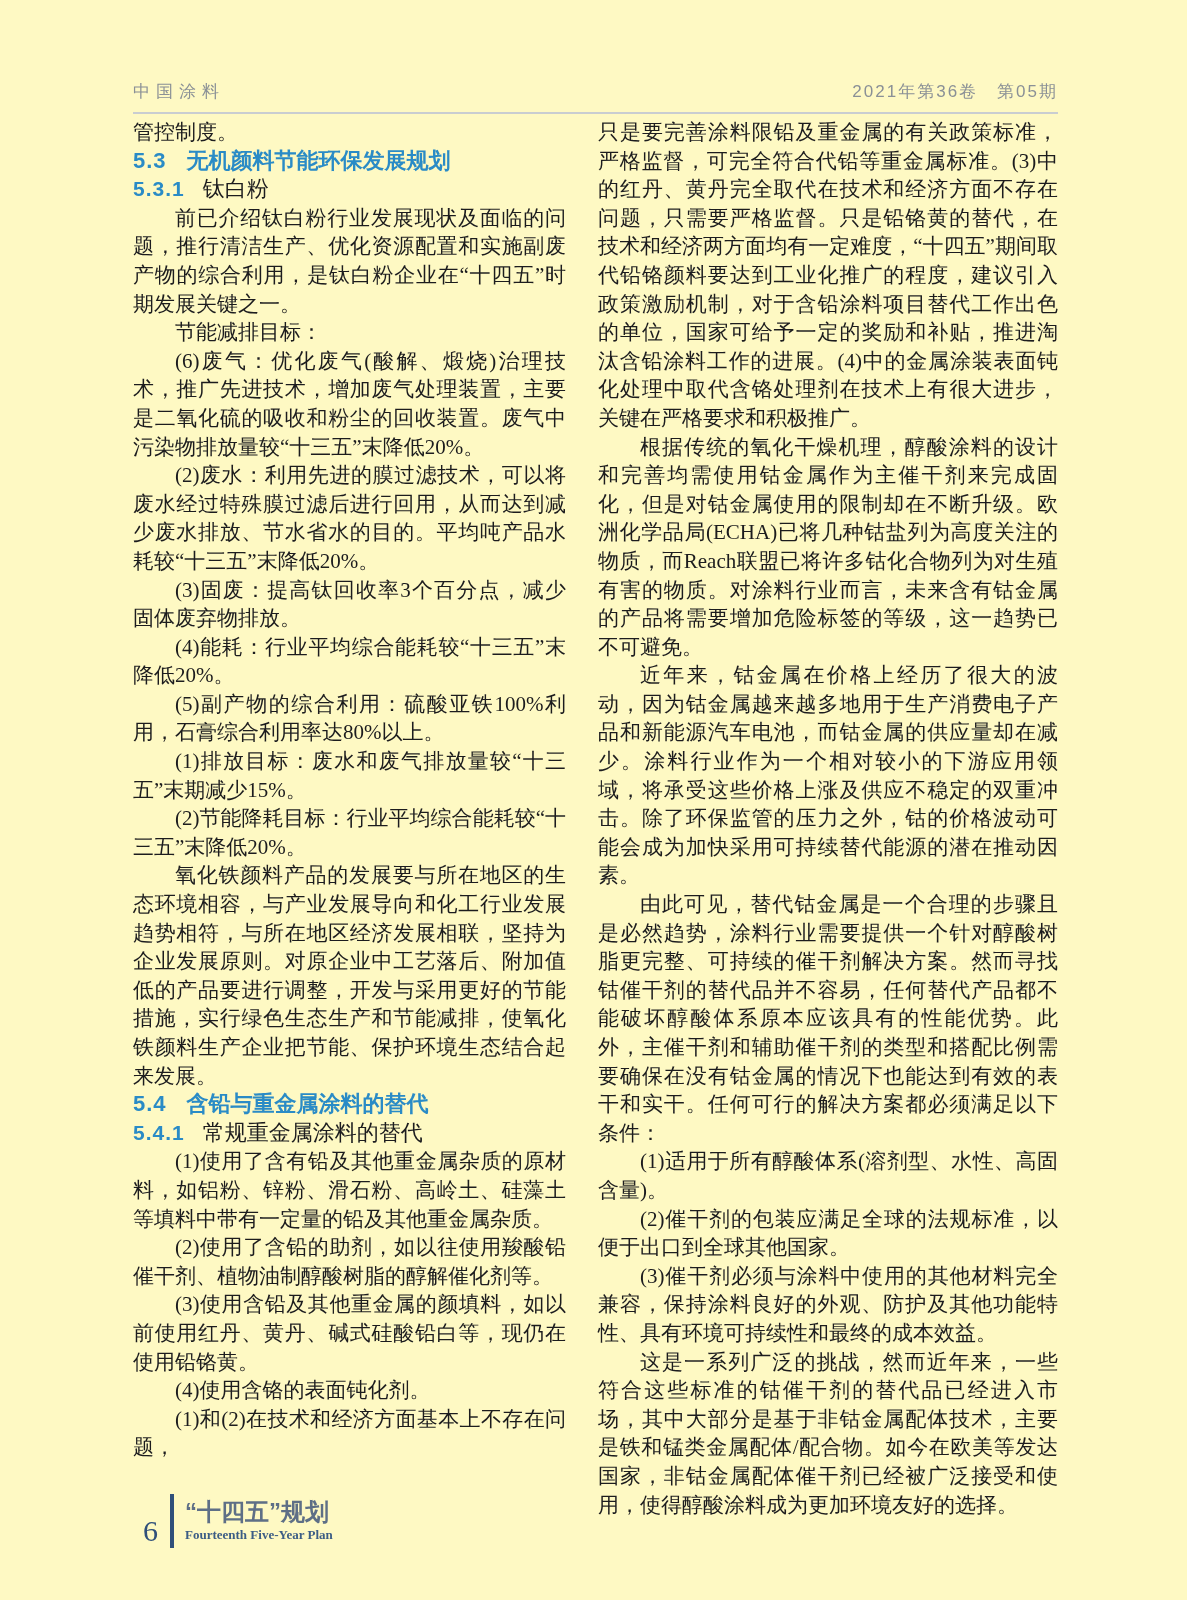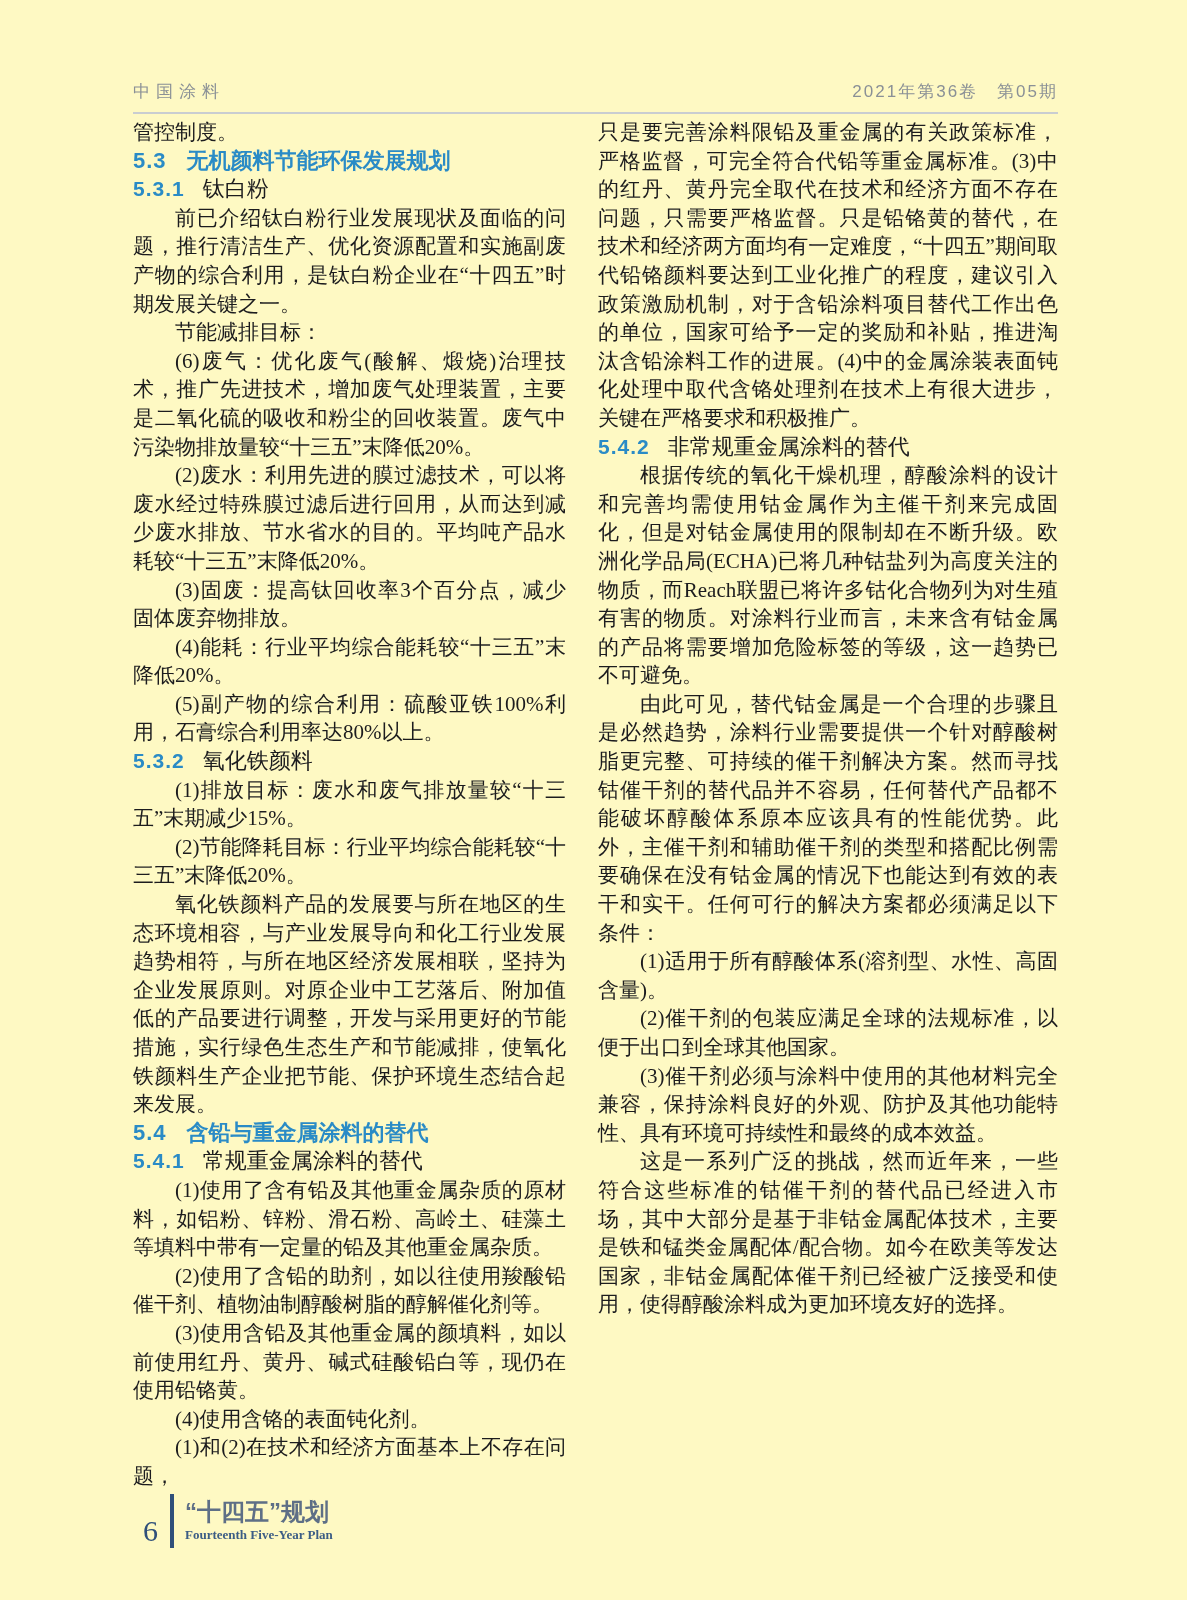--- a/index.html
+++ b/index.html
@@ -81,36 +81,35 @@
         <p class="para no-indent">管控制度。</p>
         <div class="h2"><span class="hnum">5.3</span><span class="htitle">无机颜料节能环保发展规划</span></div>
         <div class="h3"><span class="hnum">5.3.1</span><span class="htitle">钛白粉</span></div>
         <p class="para">前已介绍钛白粉行业发展现状及面临的问题，推行清洁生产、优化资源配置和实施副废产物的综合利用，是钛白粉企业在“十四五”时期发展关键之一。</p>
         <p class="para">节能减排目标：</p>
         <p class="para">(6)废气：优化废气(酸解、煅烧)治理技术，推广先进技术，增加废气处理装置，主要是二氧化硫的吸收和粉尘的回收装置。废气中污染物排放量较“十三五”末降低20%。</p>
         <p class="para">(2)废水：利用先进的膜过滤技术，可以将废水经过特殊膜过滤后进行回用，从而达到减少废水排放、节水省水的目的。平均吨产品水耗较“十三五”末降低20%。</p>
         <p class="para">(3)固废：提高钛回收率3个百分点，减少固体废弃物排放。</p>
         <p class="para">(4)能耗：行业平均综合能耗较“十三五”末降低20%。</p>
         <p class="para">(5)副产物的综合利用：硫酸亚铁100%利用，石膏综合利用率达80%以上。</p>
-        <div class="h3"><span class="hnum">5.3.2</span><span class="htitle">氧化铁颜料</span></div>
         <p class="para">(1)排放目标：废水和废气排放量较“十三五”末期减少15%。</p>
         <p class="para">(2)节能降耗目标：行业平均综合能耗较“十三五”末降低20%。</p>
         <p class="para">氧化铁颜料产品的发展要与所在地区的生态环境相容，与产业发展导向和化工行业发展趋势相符，与所在地区经济发展相联，坚持为企业发展原则。对原企业中工艺落后、附加值低的产品要进行调整，开发与采用更好的节能措施，实行绿色生态生产和节能减排，使氧化铁颜料生产企业把节能、保护环境生态结合起来发展。</p>
         <div class="h2"><span class="hnum">5.4</span><span class="htitle">含铅与重金属涂料的替代</span></div>
         <div class="h3"><span class="hnum">5.4.1</span><span class="htitle">常规重金属涂料的替代</span></div>
         <p class="para">(1)使用了含有铅及其他重金属杂质的原材料，如铝粉、锌粉、滑石粉、高岭土、硅藻土等填料中带有一定量的铅及其他重金属杂质。</p>
         <p class="para">(2)使用了含铅的助剂，如以往使用羧酸铅催干剂、植物油制醇酸树脂的醇解催化剂等。</p>
         <p class="para">(3)使用含铅及其他重金属的颜填料，如以前使用红丹、黄丹、碱式硅酸铅白等，现仍在使用铅铬黄。</p>
         <p class="para">(4)使用含铬的表面钝化剂。</p>
         <p class="para">(1)和(2)在技术和经济方面基本上不存在问题，</p>
       </div>
     <div class="col col-right" id="col-right">
         <p class="para no-indent">只是要完善涂料限铅及重金属的有关政策标准，严格监督，可完全符合代铅等重金属标准。(3)中的红丹、黄丹完全取代在技术和经济方面不存在问题，只需要严格监督。只是铅铬黄的替代，在技术和经济两方面均有一定难度，“十四五”期间取代铅铬颜料要达到工业化推广的程度，建议引入政策激励机制，对于含铅涂料项目替代工作出色的单位，国家可给予一定的奖励和补贴，推进淘汰含铅涂料工作的进展。(4)中的金属涂装表面钝化处理中取代含铬处理剂在技术上有很大进步，关键在严格要求和积极推广。</p>
-        <div class="h3"><span class="hnum">5.4.2</span><span class="htitle">非常规重金属涂料的替代</span></div>
         <p class="para">根据传统的氧化干燥机理，醇酸涂料的设计和完善均需使用钴金属作为主催干剂来完成固化，但是对钴金属使用的限制却在不断升级。欧洲化学品局(ECHA)已将几种钴盐列为高度关注的物质，而Reach联盟已将许多钴化合物列为对生殖有害的物质。对涂料行业而言，未来含有钴金属的产品将需要增加危险标签的等级，这一趋势已不可避免。</p>
+        <p class="para">近年来，钴金属在价格上经历了很大的波动，因为钴金属越来越多地用于生产消费电子产品和新能源汽车电池，而钴金属的供应量却在减少。涂料行业作为一个相对较小的下游应用领域，将承受这些价格上涨及供应不稳定的双重冲击。除了环保监管的压力之外，钴的价格波动可能会成为加快采用可持续替代能源的潜在推动因素。</p>
         <p class="para">由此可见，替代钴金属是一个合理的步骤且是必然趋势，涂料行业需要提供一个针对醇酸树脂更完整、可持续的催干剂解决方案。然而寻找钴催干剂的替代品并不容易，任何替代产品都不能破坏醇酸体系原本应该具有的性能优势。此外，主催干剂和辅助催干剂的类型和搭配比例需要确保在没有钴金属的情况下也能达到有效的表干和实干。任何可行的解决方案都必须满足以下条件：</p>
         <p class="para">(1)适用于所有醇酸体系(溶剂型、水性、高固含量)。</p>
         <p class="para">(2)催干剂的包装应满足全球的法规标准，以便于出口到全球其他国家。</p>
         <p class="para">(3)催干剂必须与涂料中使用的其他材料完全兼容，保持涂料良好的外观、防护及其他功能特性、具有环境可持续性和最终的成本效益。</p>
         <p class="para">这是一系列广泛的挑战，然而近年来，一些符合这些标准的钴催干剂的替代品已经进入市场，其中大部分是基于非钴金属配体技术，主要是铁和锰类金属配体/配合物。如今在欧美等发达国家，非钴金属配体催干剂已经被广泛接受和使用，使得醇酸涂料成为更加环境友好的选择。</p>
       </div>
   </div>
 
   <div class="footer">
     <span class="page-number">6</span>

